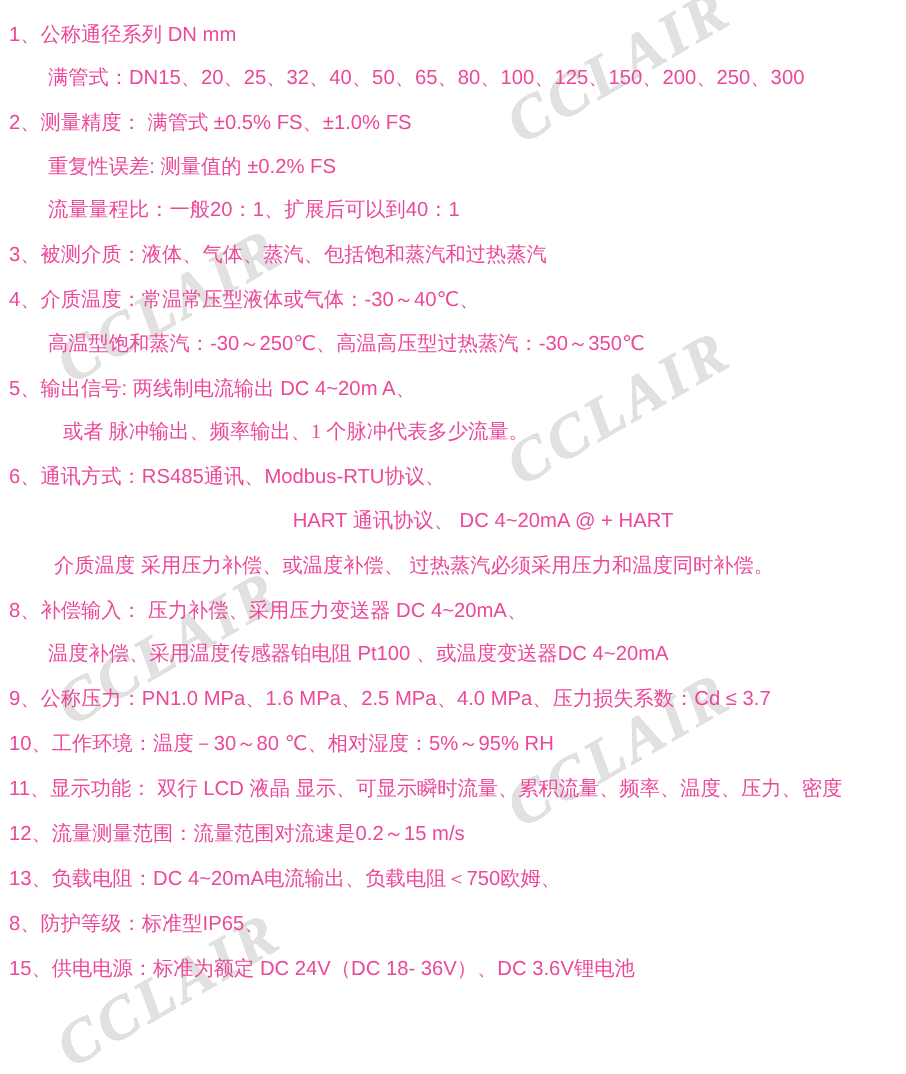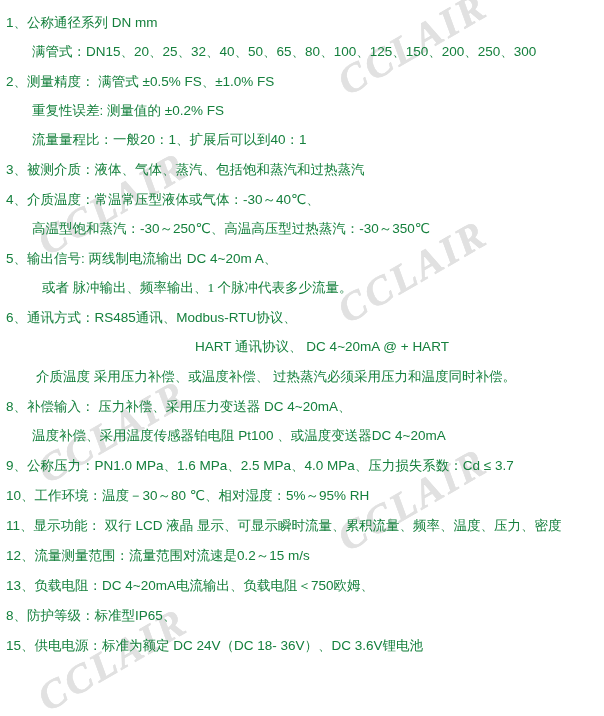--- a/index.html
+++ b/index.html
@@ -21,21 +21,21 @@
     padding: 8px 10px 0 6px;
     box-sizing: border-box;
   }
   .item {
     margin-bottom: 1px;
   }
   .line {
     font-size: 13.5px;
     line-height: 29px;
     white-space: nowrap;
-    color: #15803d;
+    color: #ec4899;
   }
   .line.indent1 {
     padding-left: 26px;
   }
   .line.indent2 {
     padding-left: 36px;
     font-family: Liberation Serif, serif;
   }
   .line.indent3 {
     padding-left: 44px;

